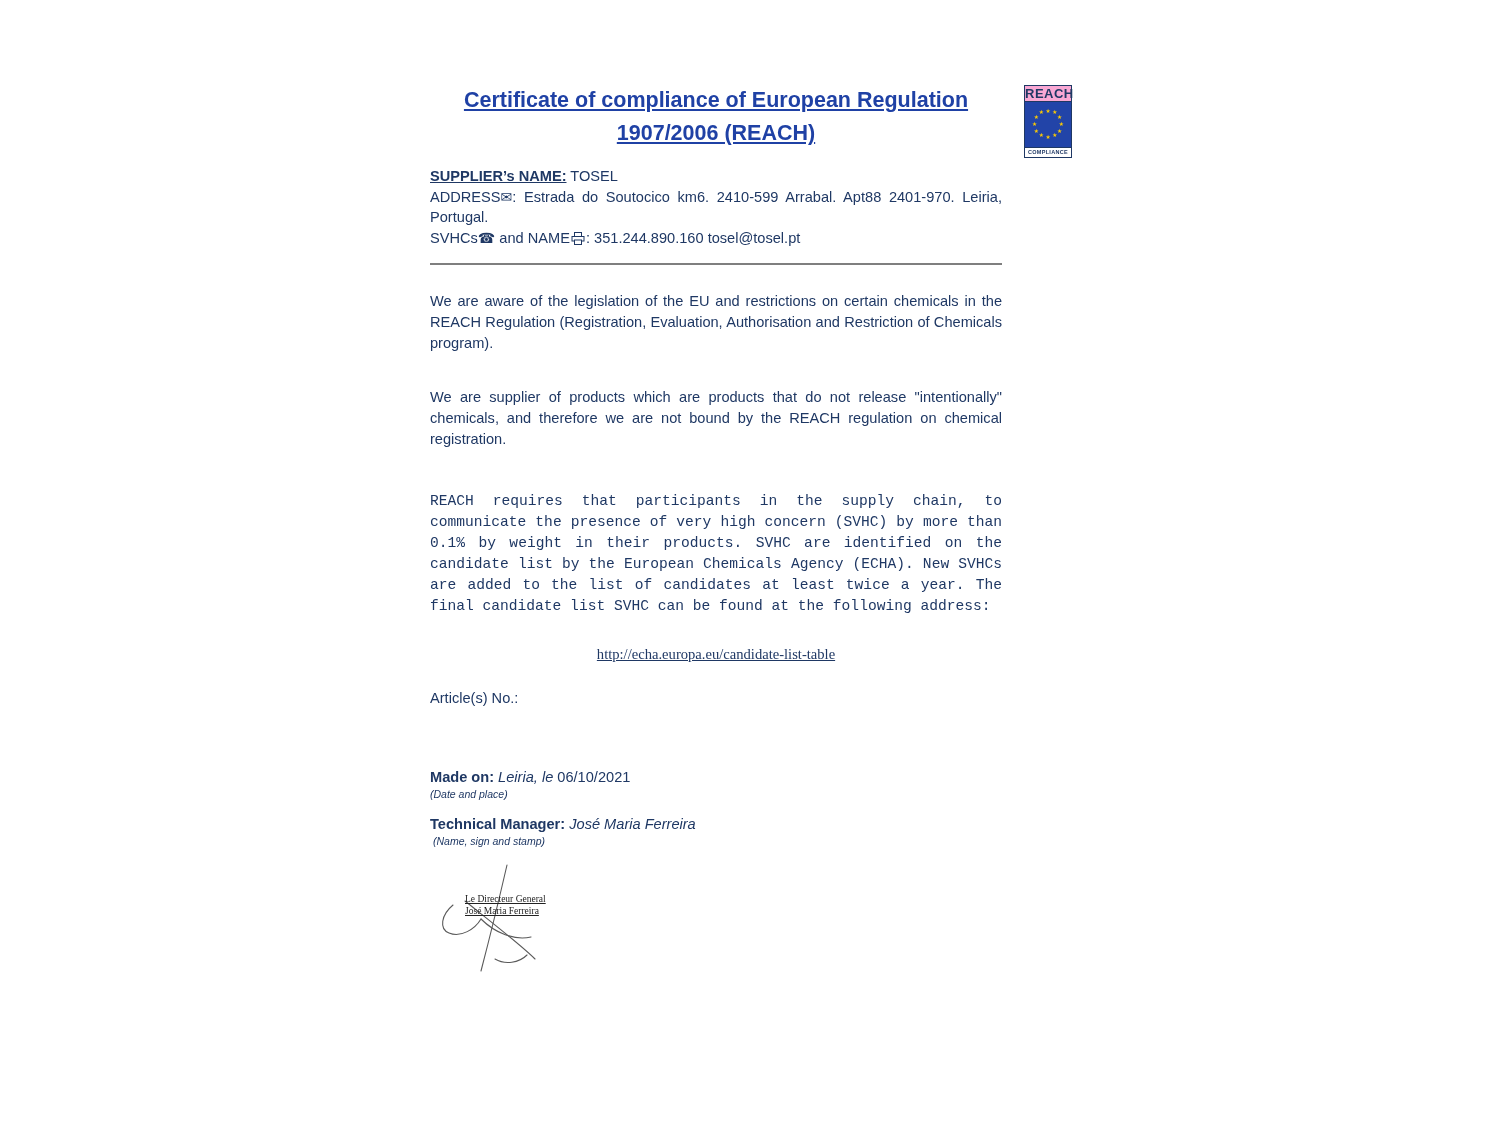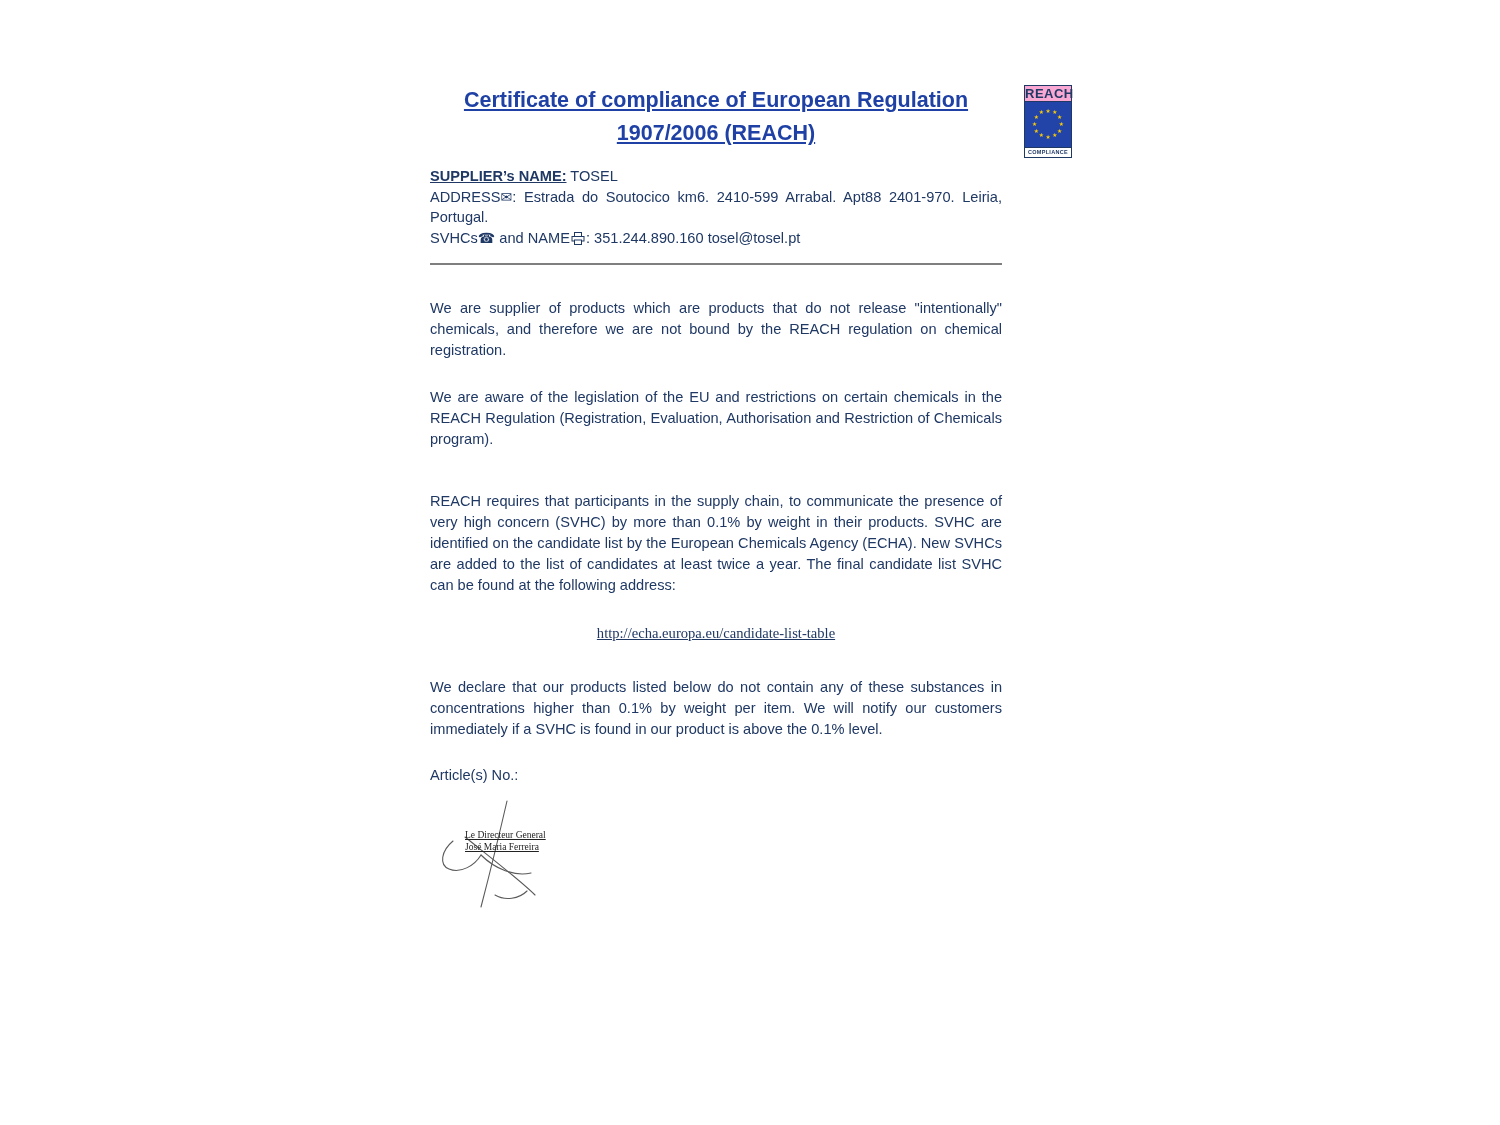--- a/index.html
+++ b/index.html
@@ -20,21 +20,21 @@
   .supplier { margin-top:16px; font-size:14.6px; line-height:20.5px; text-align:justify; color:#1f3864; }
   .lbl-bold-underline { font-weight:bold; text-decoration:underline; }
   .icon-glyph { font-size:14px; }
   .fax-icon-svg { vertical-align:-2px; margin:0 1px; }
 
   .rule { margin-top:15px; border:none; border-top:2px solid #7f7f7f; height:0; }
 
   .para { font-size:14.6px; line-height:21px; text-align:justify; color:#1f3864; }
   .para.p1 { margin-top:26px; }
   .para.p2 { margin-top:33px; }
-  .para.p3 { margin-top:41px; }
+  .para.p3 { margin-top:41px;font-family:Liberation Mono, monospace; }
   .para.p4 { margin-top:35px; }
 
   .link-line { margin-top:29px; text-align:center; font-size:14.6px;font-family:Liberation Serif, serif; }
   .doc-link { color:#1f3864; text-decoration:underline; cursor:pointer; }
 
   .article-line { margin-top:27px; font-size:14.6px; }
 
   .made-on { margin-top:63px; font-size:14.6px; }
   .bold-label { font-weight:bold; }
   .italic-val { font-style:italic; }
@@ -109,33 +109,40 @@
         <span>SVHCs</span><span class="icon-glyph">☎</span><span> and NAME</span><svg class="fax-icon-svg" width="14" height="13" viewBox="0 0 14 13">
             <rect x="3.5" y="0.5" width="7" height="4" fill="none" stroke="#1f3864"></rect>
             <rect x="1" y="4.5" width="12" height="4.5" fill="none" stroke="#1f3864"></rect>
             <rect x="3.5" y="8" width="7" height="4.5" fill="#fff" stroke="#1f3864"></rect>
           </svg><span>: 351.244.890.160 tosel@tosel.pt</span>
       </div>
     </div>
 
     <hr class="rule">
 
+    <p class="para p1">We are aware of the legislation of the EU and restrictions on certain chemicals in the REACH Regulation (Registration, Evaluation, Authorisation and Restriction of Chemicals program).</p>
     <p class="para p2">We are supplier of products which are products that do not release "intentionally" chemicals, and therefore we are not bound by the REACH regulation on chemical registration.</p>
-    <p class="para p1">We are aware of the legislation of the EU and restrictions on certain chemicals in the REACH Regulation (Registration, Evaluation, Authorisation and Restriction of Chemicals program).</p>
     <p class="para p3">REACH requires that participants in the supply chain, to communicate the presence of very high concern (SVHC) by more than 0.1% by weight in their products. SVHC are identified on the candidate list by the European Chemicals Agency (ECHA). New SVHCs are added to the list of candidates at least twice a year. The final candidate list SVHC can be found at the following address:</p>
 
     <div class="link-line">
       <span class="doc-link">http://echa.europa.eu/candidate-list-table</span>
     </div>
 
-    <p class="para p4">We declare that our products listed below do not contain any of these substances in concentrations higher than 0.1% by weight per item. We will notify our customers immediately if a SVHC is found in our product is above the 0.1% level.</p>
 
     <div class="article-line">Article(s) No.:</div>
 
+    <div class="made-on">
+      <span class="bold-label">Made on:</span><span class="italic-val"> Leiria, le</span><span> 06/10/2021</span>
+      <div class="note">(Date and place)</div>
+    </div>
 
+    <div class="tech">
+      <span class="bold-label">Technical Manager:</span><span class="italic-val"> José Maria Ferreira</span>
+      <div class="note">(Name, sign and stamp)</div>
+    </div>
 
     <div class="signature-wrap">
       <svg class="signature-svg" width="150" height="115" viewBox="0 0 150 115">
         <g fill="none" stroke="#5a5a5a" stroke-width="1.1" stroke-linecap="round">
           <path d="M72 2 C 66 28, 58 62, 46 108"></path>
           <path d="M30 38 C 55 58, 86 82, 100 96"></path>
           <path d="M18 42 C 6 52, 4 66, 14 70 C 26 75, 40 66, 46 56"></path>
           <path d="M46 56 C 60 70, 80 78, 96 74"></path>
           <path d="M60 96 C 70 102, 84 100, 92 92"></path>
         </g>

